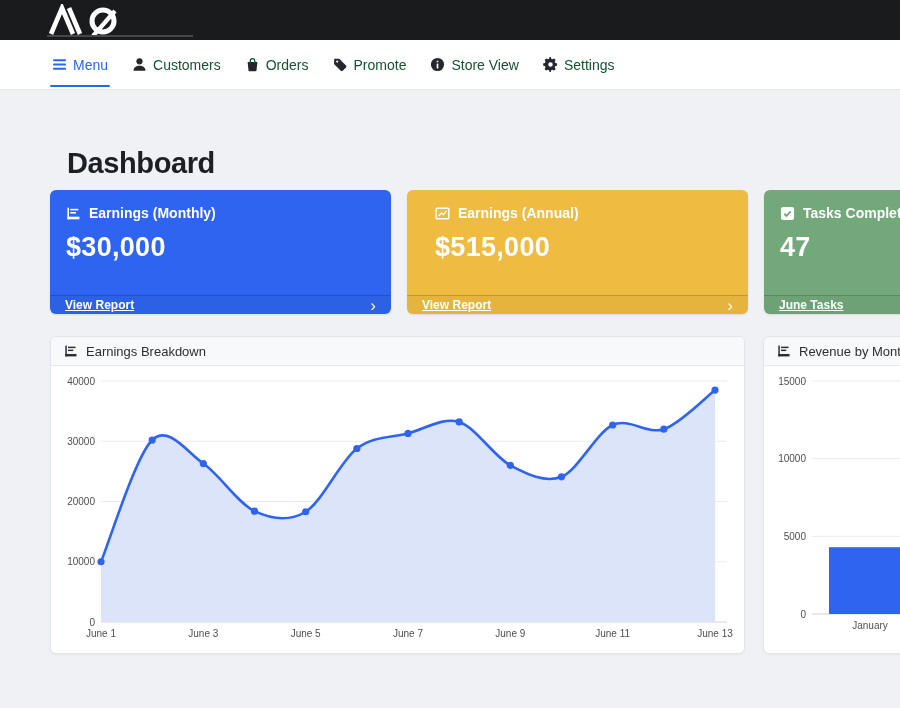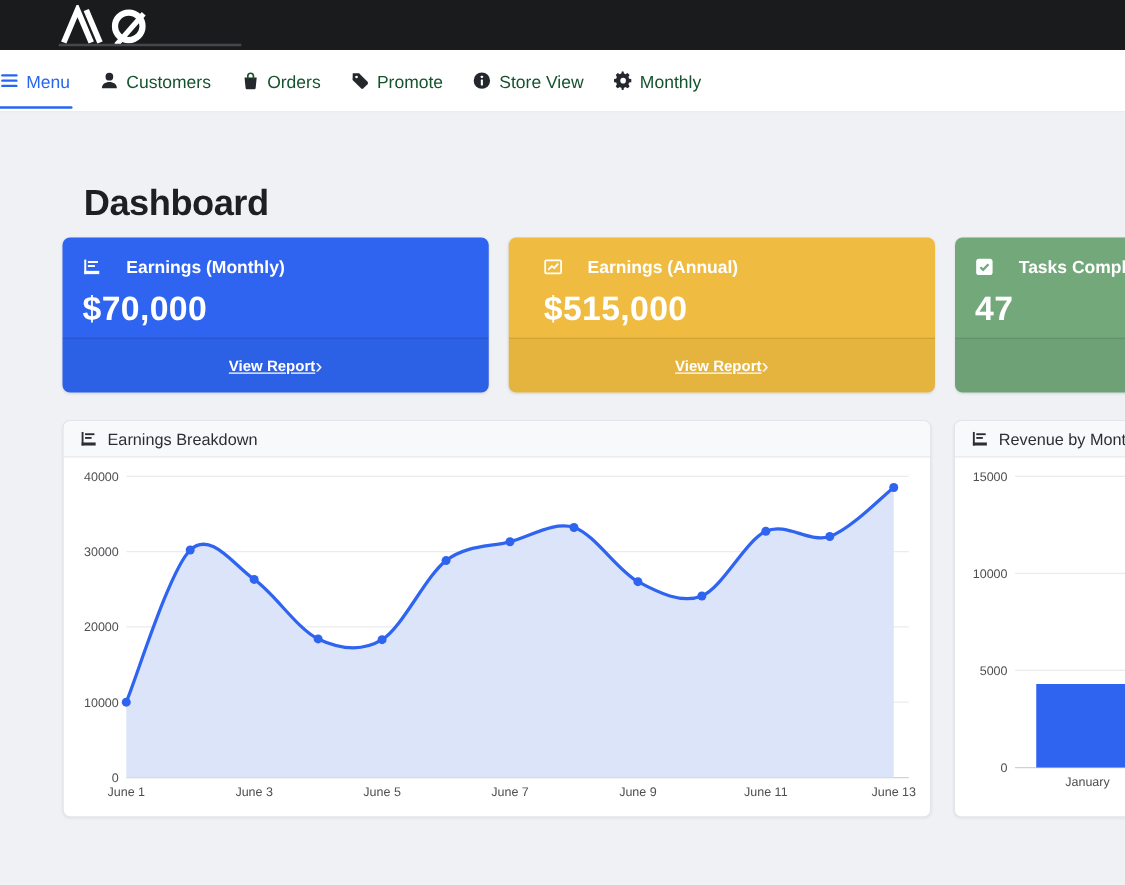--- a/index.html
+++ b/index.html
@@ -10,21 +10,21 @@
     font-family:"Liberation Sans", sans-serif;
     position:relative;
   }
   
   .topbar { height:40px; background:#1a1b1d; position:relative; }
   .logo { position:absolute; left:48px; top:4px; }
   .logo-underline { position:absolute; left:47px; top:35px; width:146px; height:2px; background:#46474b; }
   
   .navbar {
     height:50px; background:#fff; border-bottom:1px solid #e4e7ea;
-    display:flex; gap:24px;
+    display:flex; padding-left:52px; gap:24px;
   }
   .nav-item {
     display:flex; align-items:center; gap:6px; font-size:14px; color:#14532d;
     height:100%; position:relative; cursor:pointer; white-space:nowrap;
   }
   .nav-item svg { width:15px; height:15px; fill:#24282d; flex:0 0 auto; }
   .nav-item.active { color:#2767ef; }
   .nav-item.active svg { fill:#2767ef; }
   .nav-item.active::after {
     content:""; position:absolute; left:-2px; right:-2px; bottom:2px;
@@ -33,27 +33,27 @@
   
   .main { padding-left:50px; }
   .page-title { margin:57px 17px 10px; font-size:29px; font-weight:700; color:#1c2024; letter-spacing:-0.4px; }
   
   .cards { display:flex; gap:16px; width:1110px; }
   .card {
     width:341px; height:124px; border-radius:6px; position:relative; color:#fff;
     box-shadow:0 1px 2px rgba(0,0,0,0.10);
   }
   .card-body { padding:15px 16px; }
-  .card-title { font-size:14px; font-weight:700; display:flex; align-items:center; gap:20px; }
+  .card-title { font-size:14px; font-weight:700; display:flex; align-items:center; gap:8px; }
   .card-title svg { width:15px; height:15px; }
   .card-value { font-size:27px; font-weight:700; margin-top:11px; letter-spacing:0.3px; }
   .card-footer {
-    position:absolute; bottom:0; left:0; right:0; height:44px;
+    position:absolute; bottom:0; left:0; right:0; height:19px;
     border-top:1px solid rgba(0,0,0,0.16); background:rgba(0,0,0,0.04);
-    display:flex; justify-content:center; align-items:center;
+    display:flex; justify-content:space-between; align-items:center;
     padding:0 15px; border-radius:0 0 6px 6px;
   }
   .card-link { font-size:12px; font-weight:700; color:#fff; text-decoration:underline; cursor:pointer; }
   .card-chev { font-size:17px; line-height:1; color:#fff; opacity:.95; }
   
   .panels { display:flex; gap:18px; margin-top:22px; width:1110px; }
   .panel {
     background:#fff; border:1px solid #e2e5e9; border-radius:6px;
     box-shadow:0 1px 2px rgba(0,0,0,0.05); overflow:hidden;
   }
@@ -130,42 +130,42 @@
         </svg>
       </span>
       <span>Store View</span>
     </div>
     <div class="nav-item">
       <span style="display: inline-flex;">
         <svg viewBox="0 0 16 16" fill="currentColor">
           <path fill-rule="evenodd" d="M15 8c0-.5 0-.9-.1-1.3l-1.8-.4a5.3 5.3 0 0 0-.6-1.4l1-1.6a7 7 0 0 0-1.8-1.8l-1.6 1a5.3 5.3 0 0 0-1.4-.6L8.3.1H6.9l-.4 1.8c-.5.1-1 .3-1.4.6l-1.6-1A7 7 0 0 0 1.7 3.3l1 1.6c-.3.4-.5.9-.6 1.4l-1.8.4a7 7 0 0 0 0 2.6l1.8.4c.1.5.3 1 .6 1.4l-1 1.6c.5.7 1.1 1.3 1.8 1.8l1.6-1c.4.3.9.5 1.4.6l.4 1.8h1.4l.4-1.8c.5-.1 1-.3 1.4-.6l1.6 1a7 7 0 0 0 1.8-1.8l-1-1.6c.3-.4.5-.9.6-1.4l1.8-.4c.1-.4.1-.8.1-1.3zM8 10.4A2.4 2.4 0 1 1 8 5.6a2.4 2.4 0 0 1 0 4.8z"></path>
         </svg>
       </span>
-      <span>Monthly</span>
+      <span>Settings</span>
     </div>
   </div>
 
 <div class="main">
   <h1 class="page-title">Dashboard</h1>
 
   <div class="cards" id="cards-row">
       <div class="card" style="background: rgb(46, 100, 239);">
         <div class="card-body">
           <div class="card-title">
             <span style="display:inline-flex">
               <svg viewBox="0 0 16 16" fill="#fff">
                 <rect x="1.5" y="1.8" width="1.7" height="12.4"></rect>
                 <rect x="4.6" y="3" width="8.6" height="1.7"></rect>
                 <rect x="4.6" y="6.4" width="6" height="1.7"></rect>
                 <rect x="1.5" y="11.4" width="12.8" height="2.8"></rect>
               </svg>
             </span>
             <span>Earnings (Monthly)</span>
           </div>
-          <div class="card-value">$70,000</div>
+          <div class="card-value">$30,000</div>
         </div>
         <div class="card-footer">
           <span class="card-link">View Report</span>
           <span class="card-chev">›</span>
         </div>
       </div>
       <div class="card" style="background: rgb(239, 188, 65); padding-left: 12px;">
         <div class="card-body">
           <div class="card-title">
             <span style="display:inline-flex">

